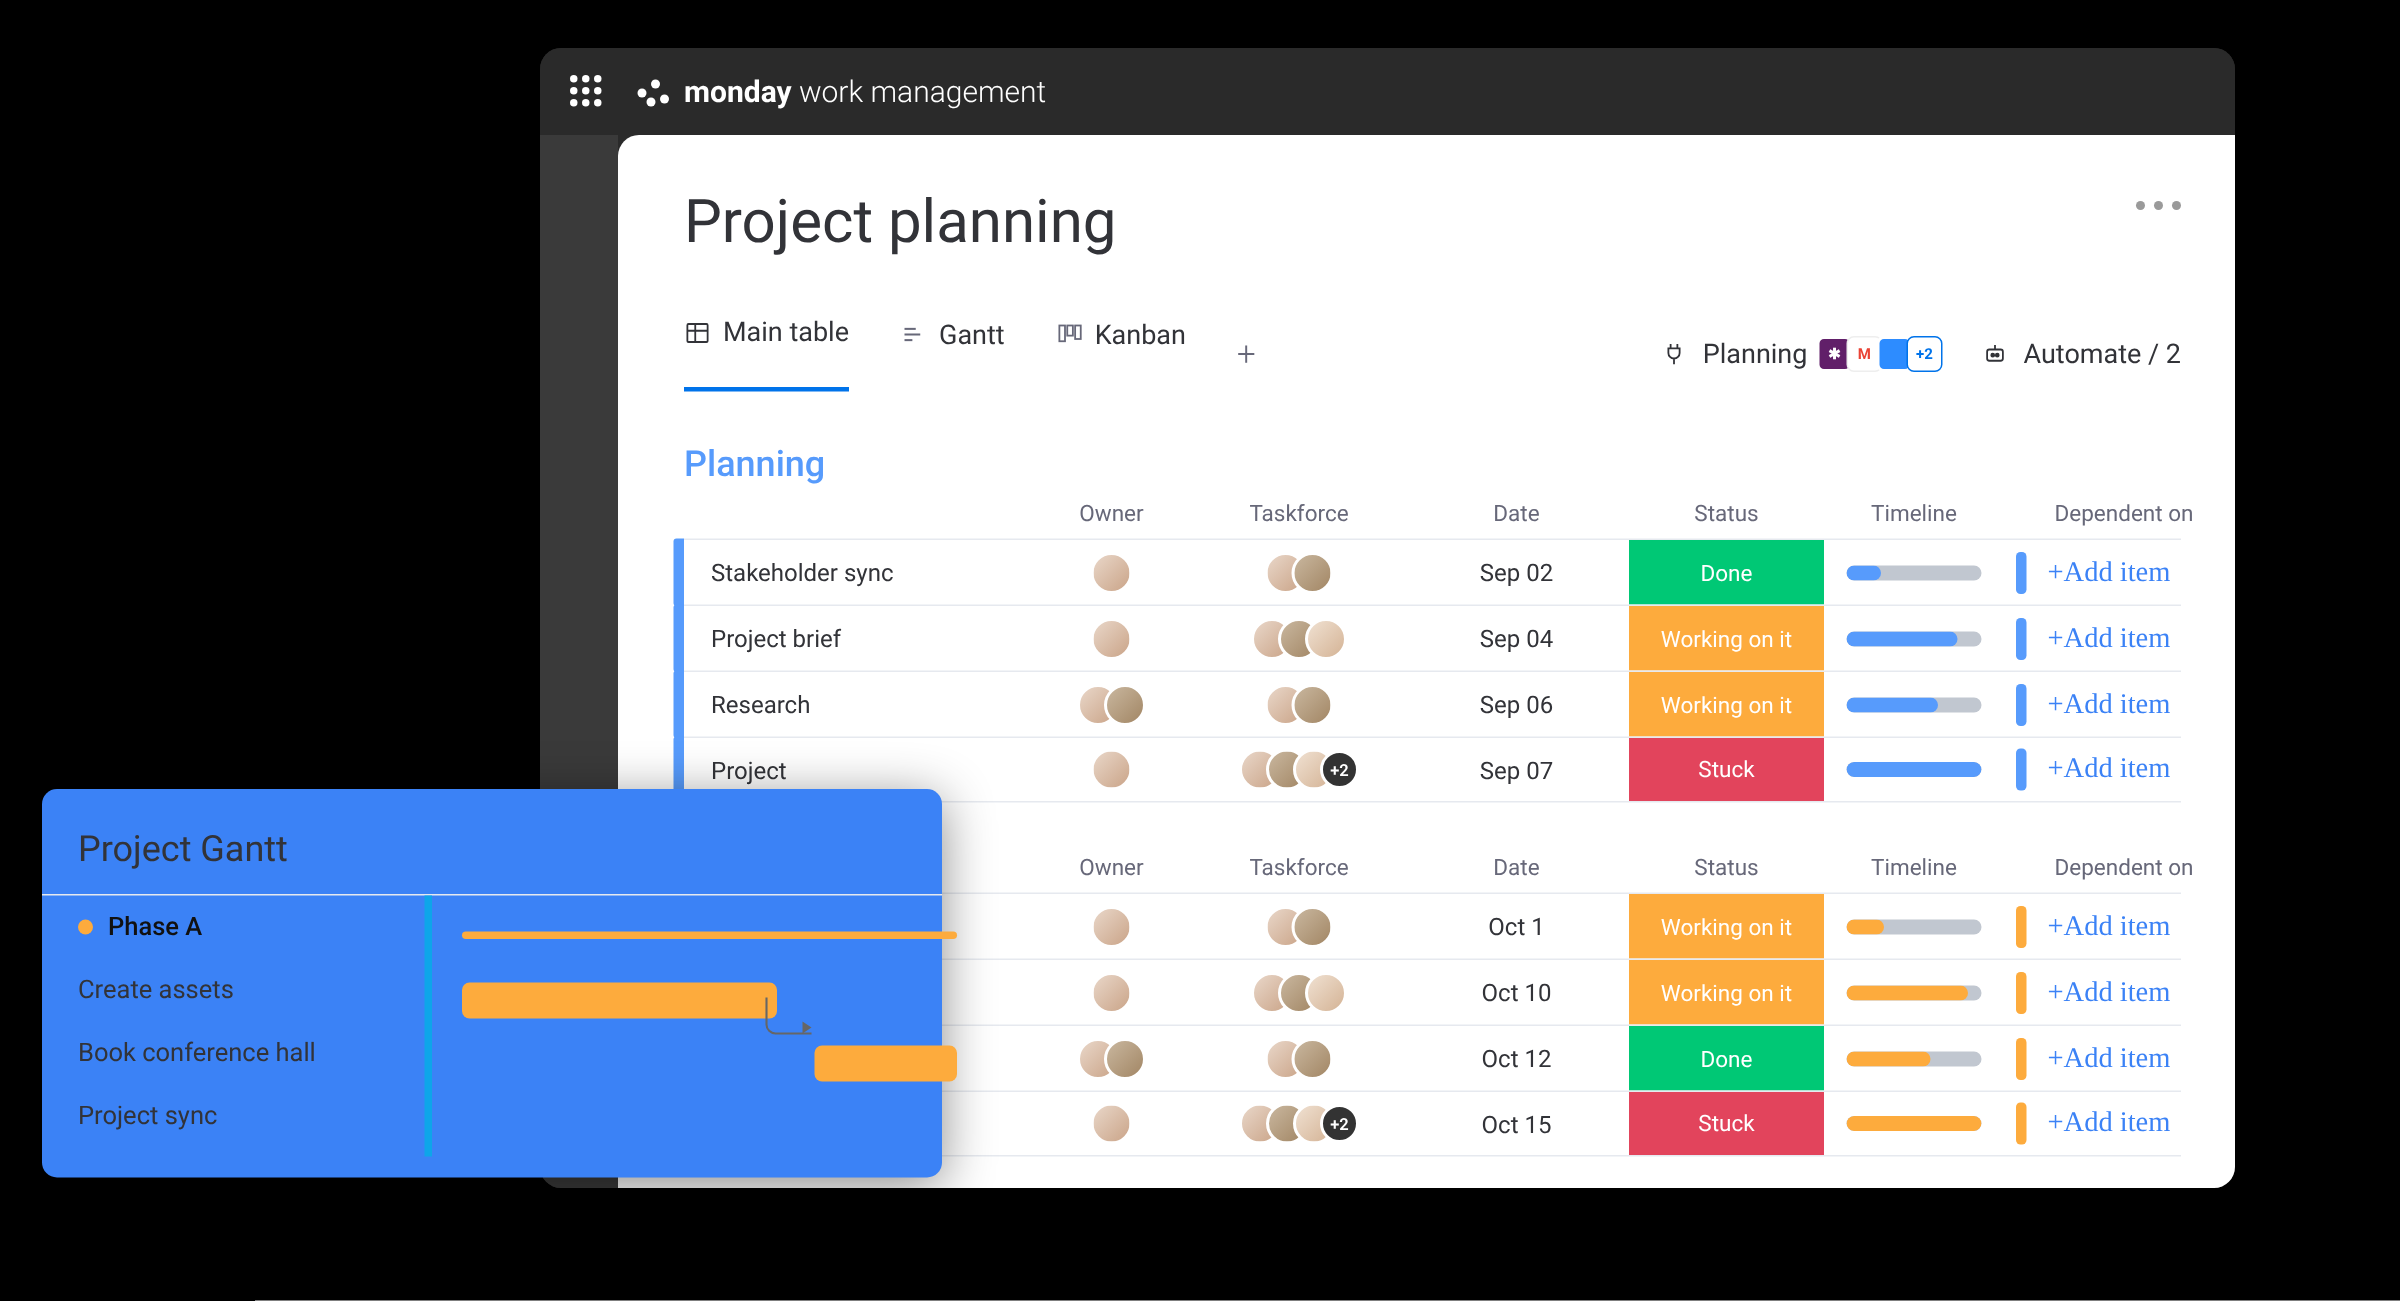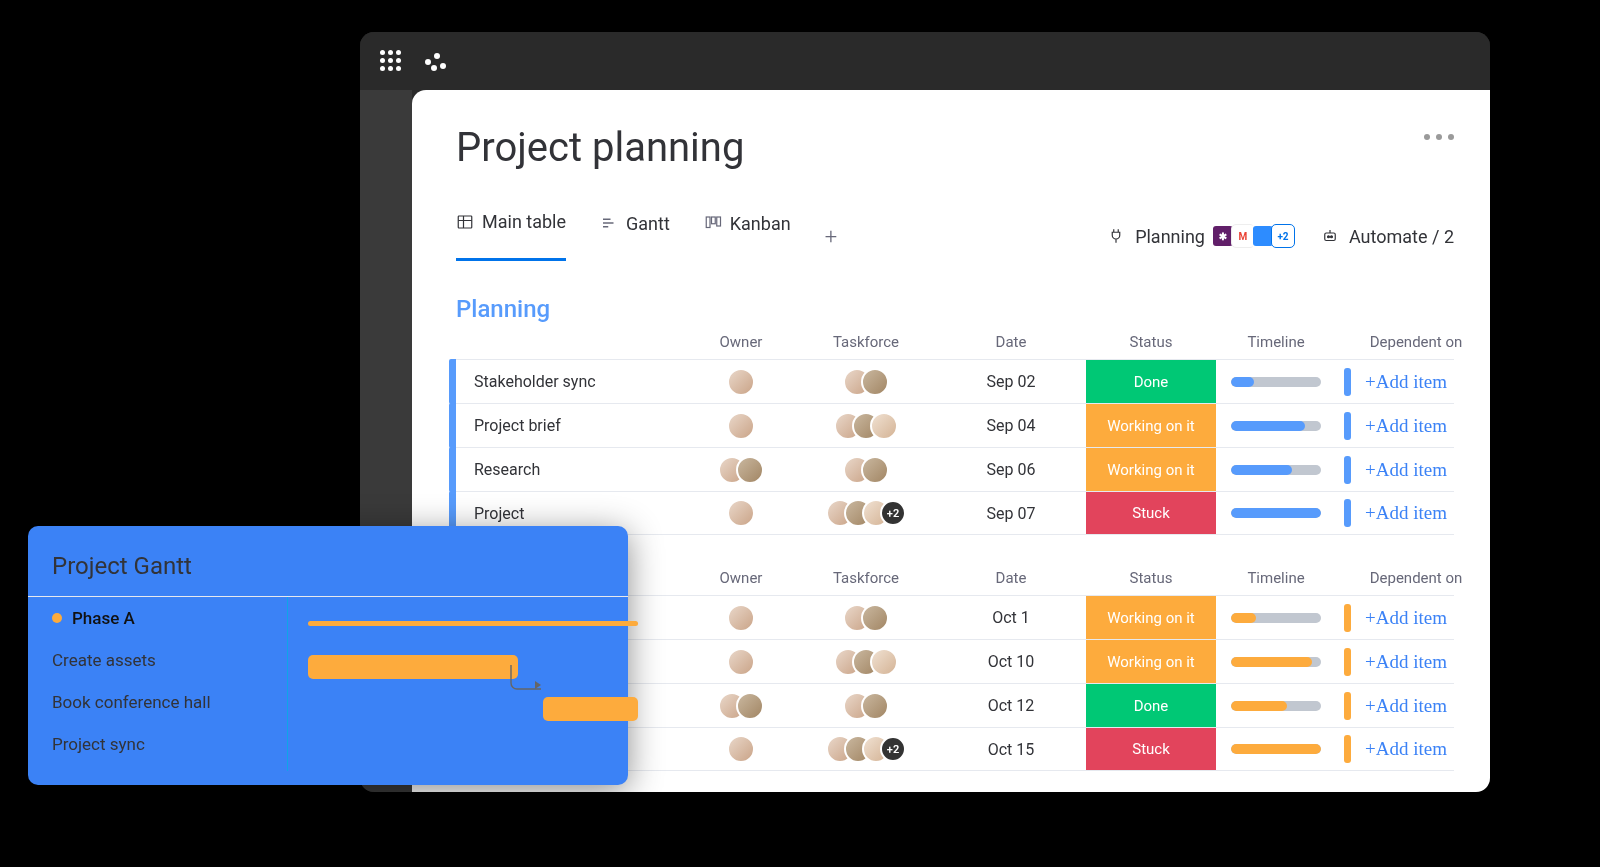--- a/index.html
+++ b/index.html
@@ -173,21 +173,21 @@
     border-radius:10px;
     box-shadow: 0 6px 34px rgba(0,0,0,.45);
     padding: 26px 0 14px 0;
   }
   .gantt-title { font-size:24px; color:#323338; padding: 0 24px 16px 24px; }
   .gantt-body {
     border-top:1px solid #e6e9ef;
     display:grid;
     grid-template-columns: 260px 1fr;
   }
-  .gantt-left { border-right:1px solid #0ea5e9; }
+  .gantt-left { border-right:5px solid #0ea5e9; }
   .gantt-row-label {
     height:42px; display:flex; align-items:center; padding-left:24px;
     font-size:17px; color:#323338;
   }
   .gantt-row-label.phase { font-weight:500; color:#111; gap:10px; }
   .gantt-row-label .bullet { width:10px; height:10px; border-radius:50%; background:#fdab3d; }
   .gantt-right { position:relative; padding-top:6px; }
   .gantt-lane { height:42px; position:relative; }
   .gantt-thin {
     position:absolute; top:18px; height:5px; background:#fdab3d; border-radius:3px;
@@ -215,20 +215,23 @@
         <span></span>
         <span></span>
         <span></span>
     </div>
     <div class="brand">
       <div class="brand-logo">
         <span class="dot d1"></span>
           <span class="dot d2"></span>
           <span class="dot d3"></span>
           <span class="dot d4"></span>
+      </div>
+      <div class="brand-text">
+        <b>monday</b><span> work management</span>
       </div>
     </div>
   </div>
 
   <div class="left-rail"></div>
 
   <div class="board">
     <div class="board-header">
       <div class="board-title">Project planning</div>
       <div class="more-dots">

